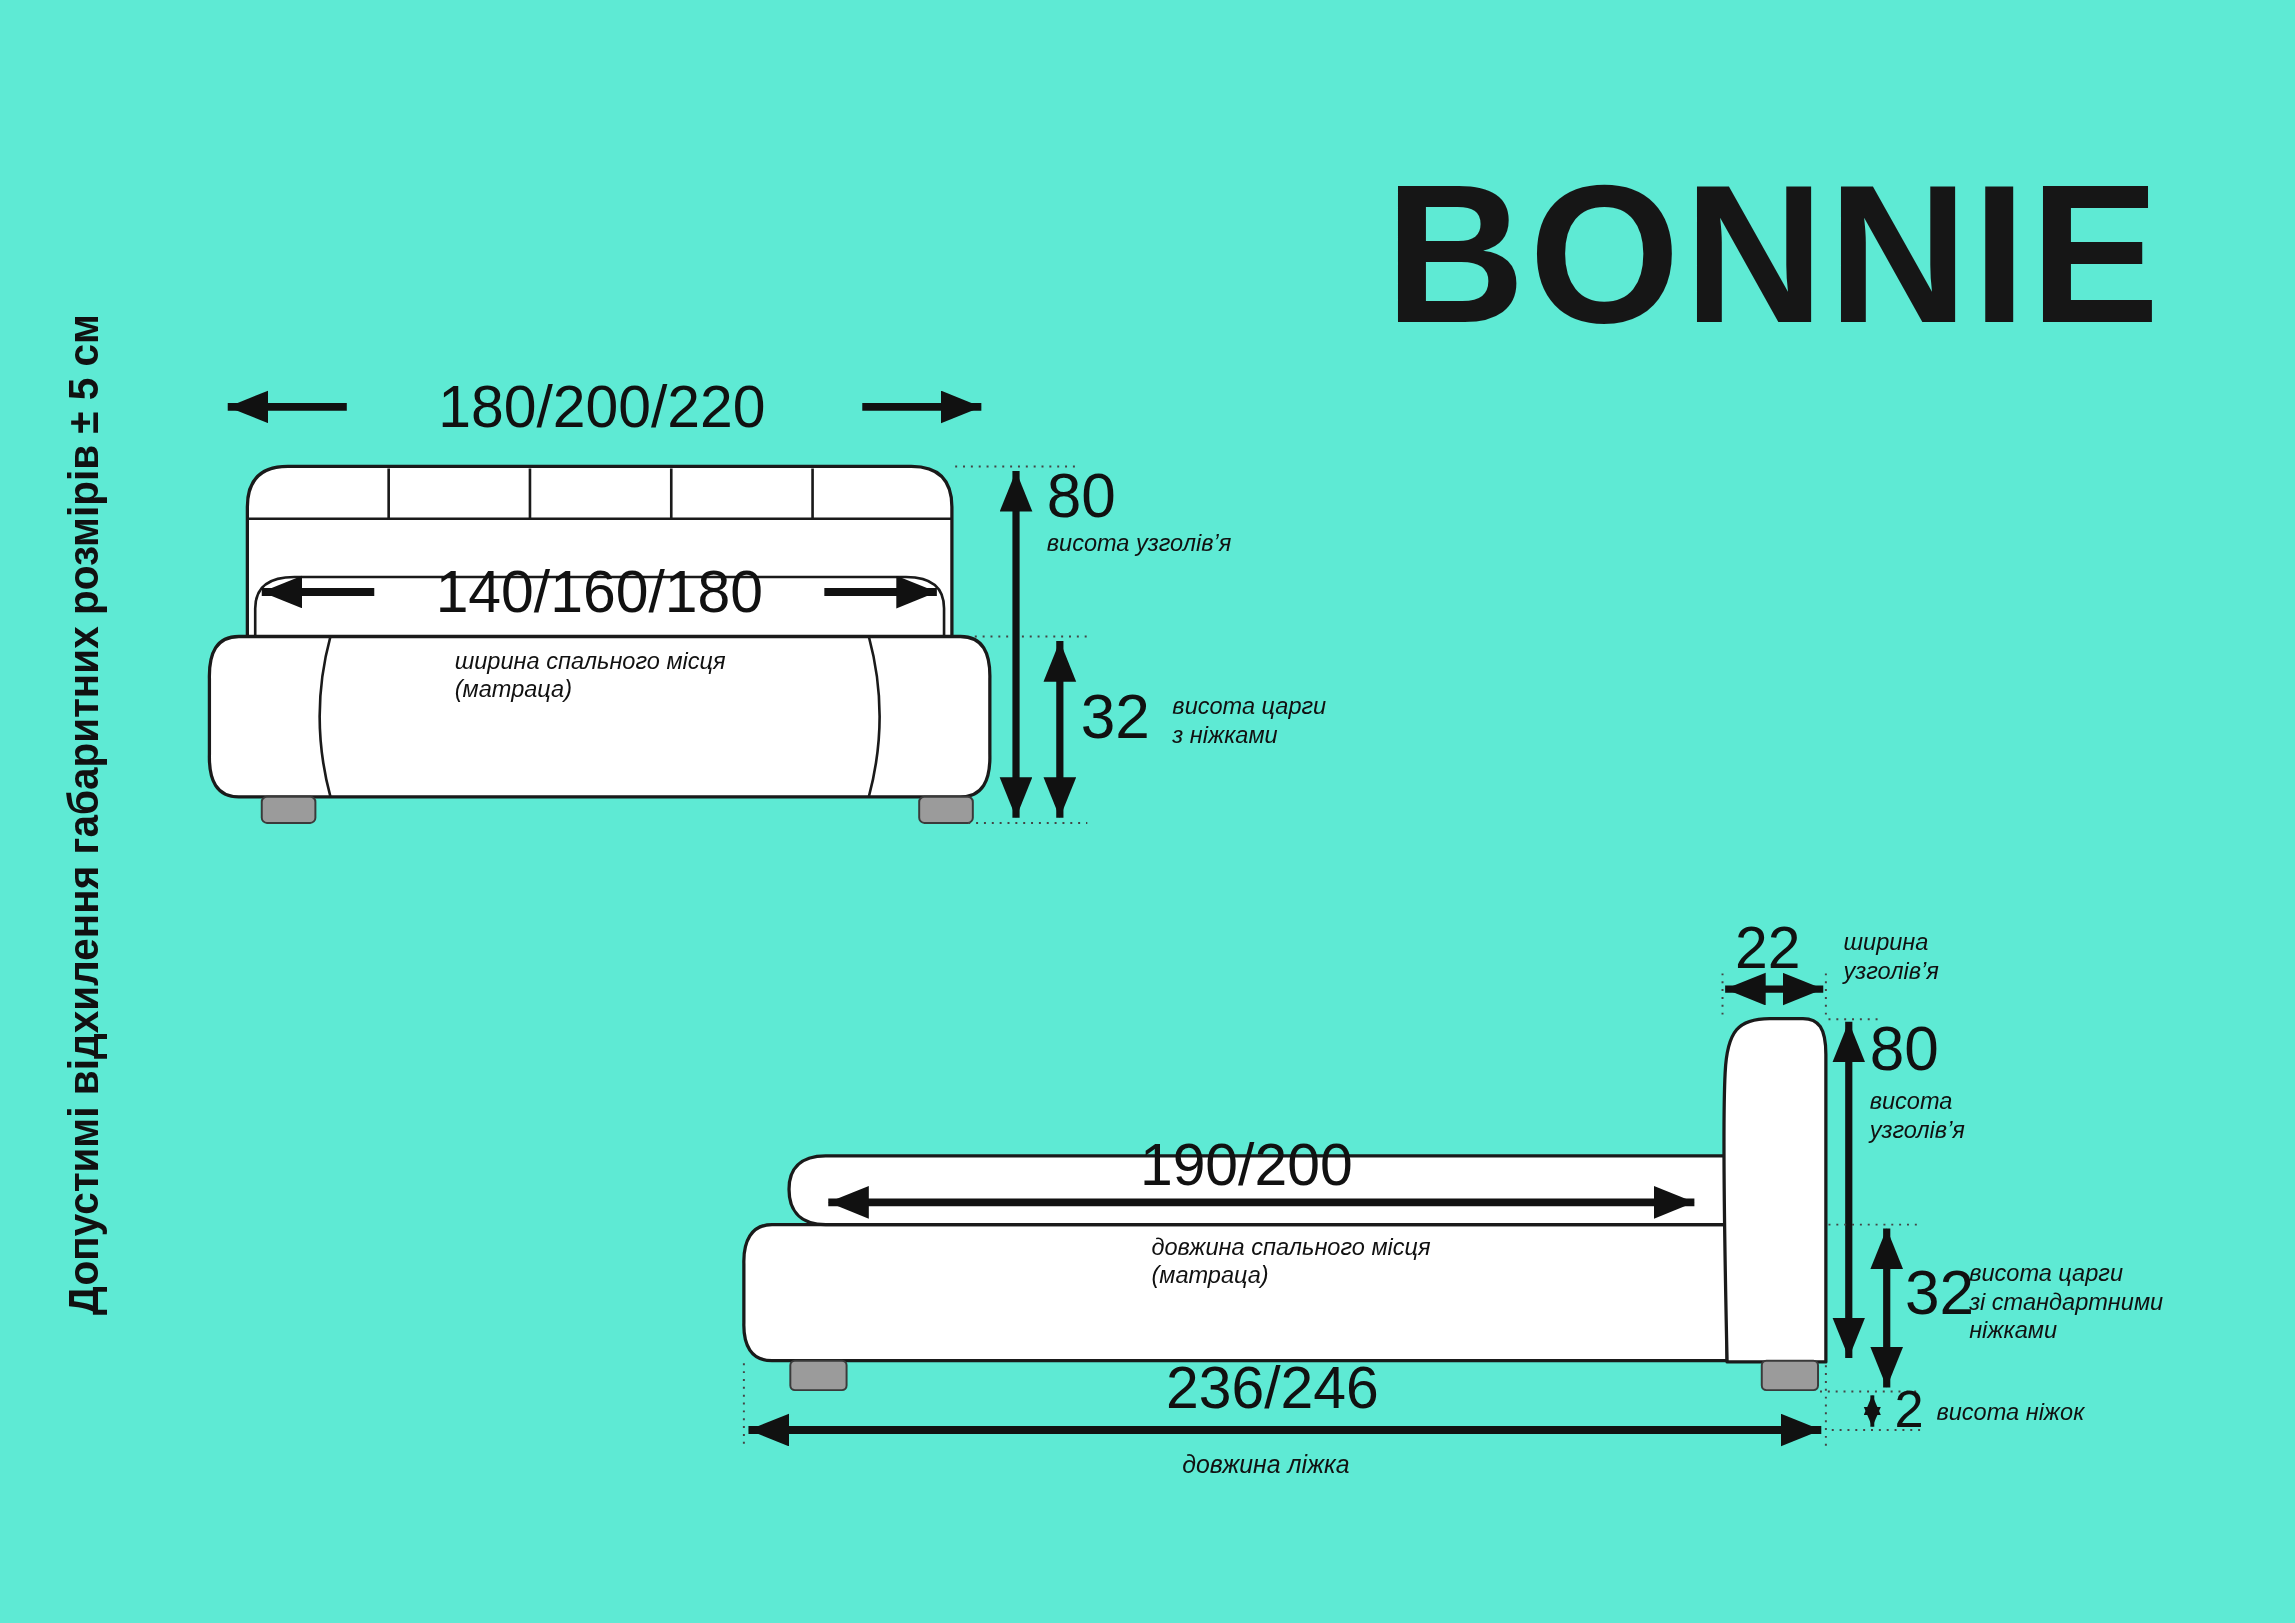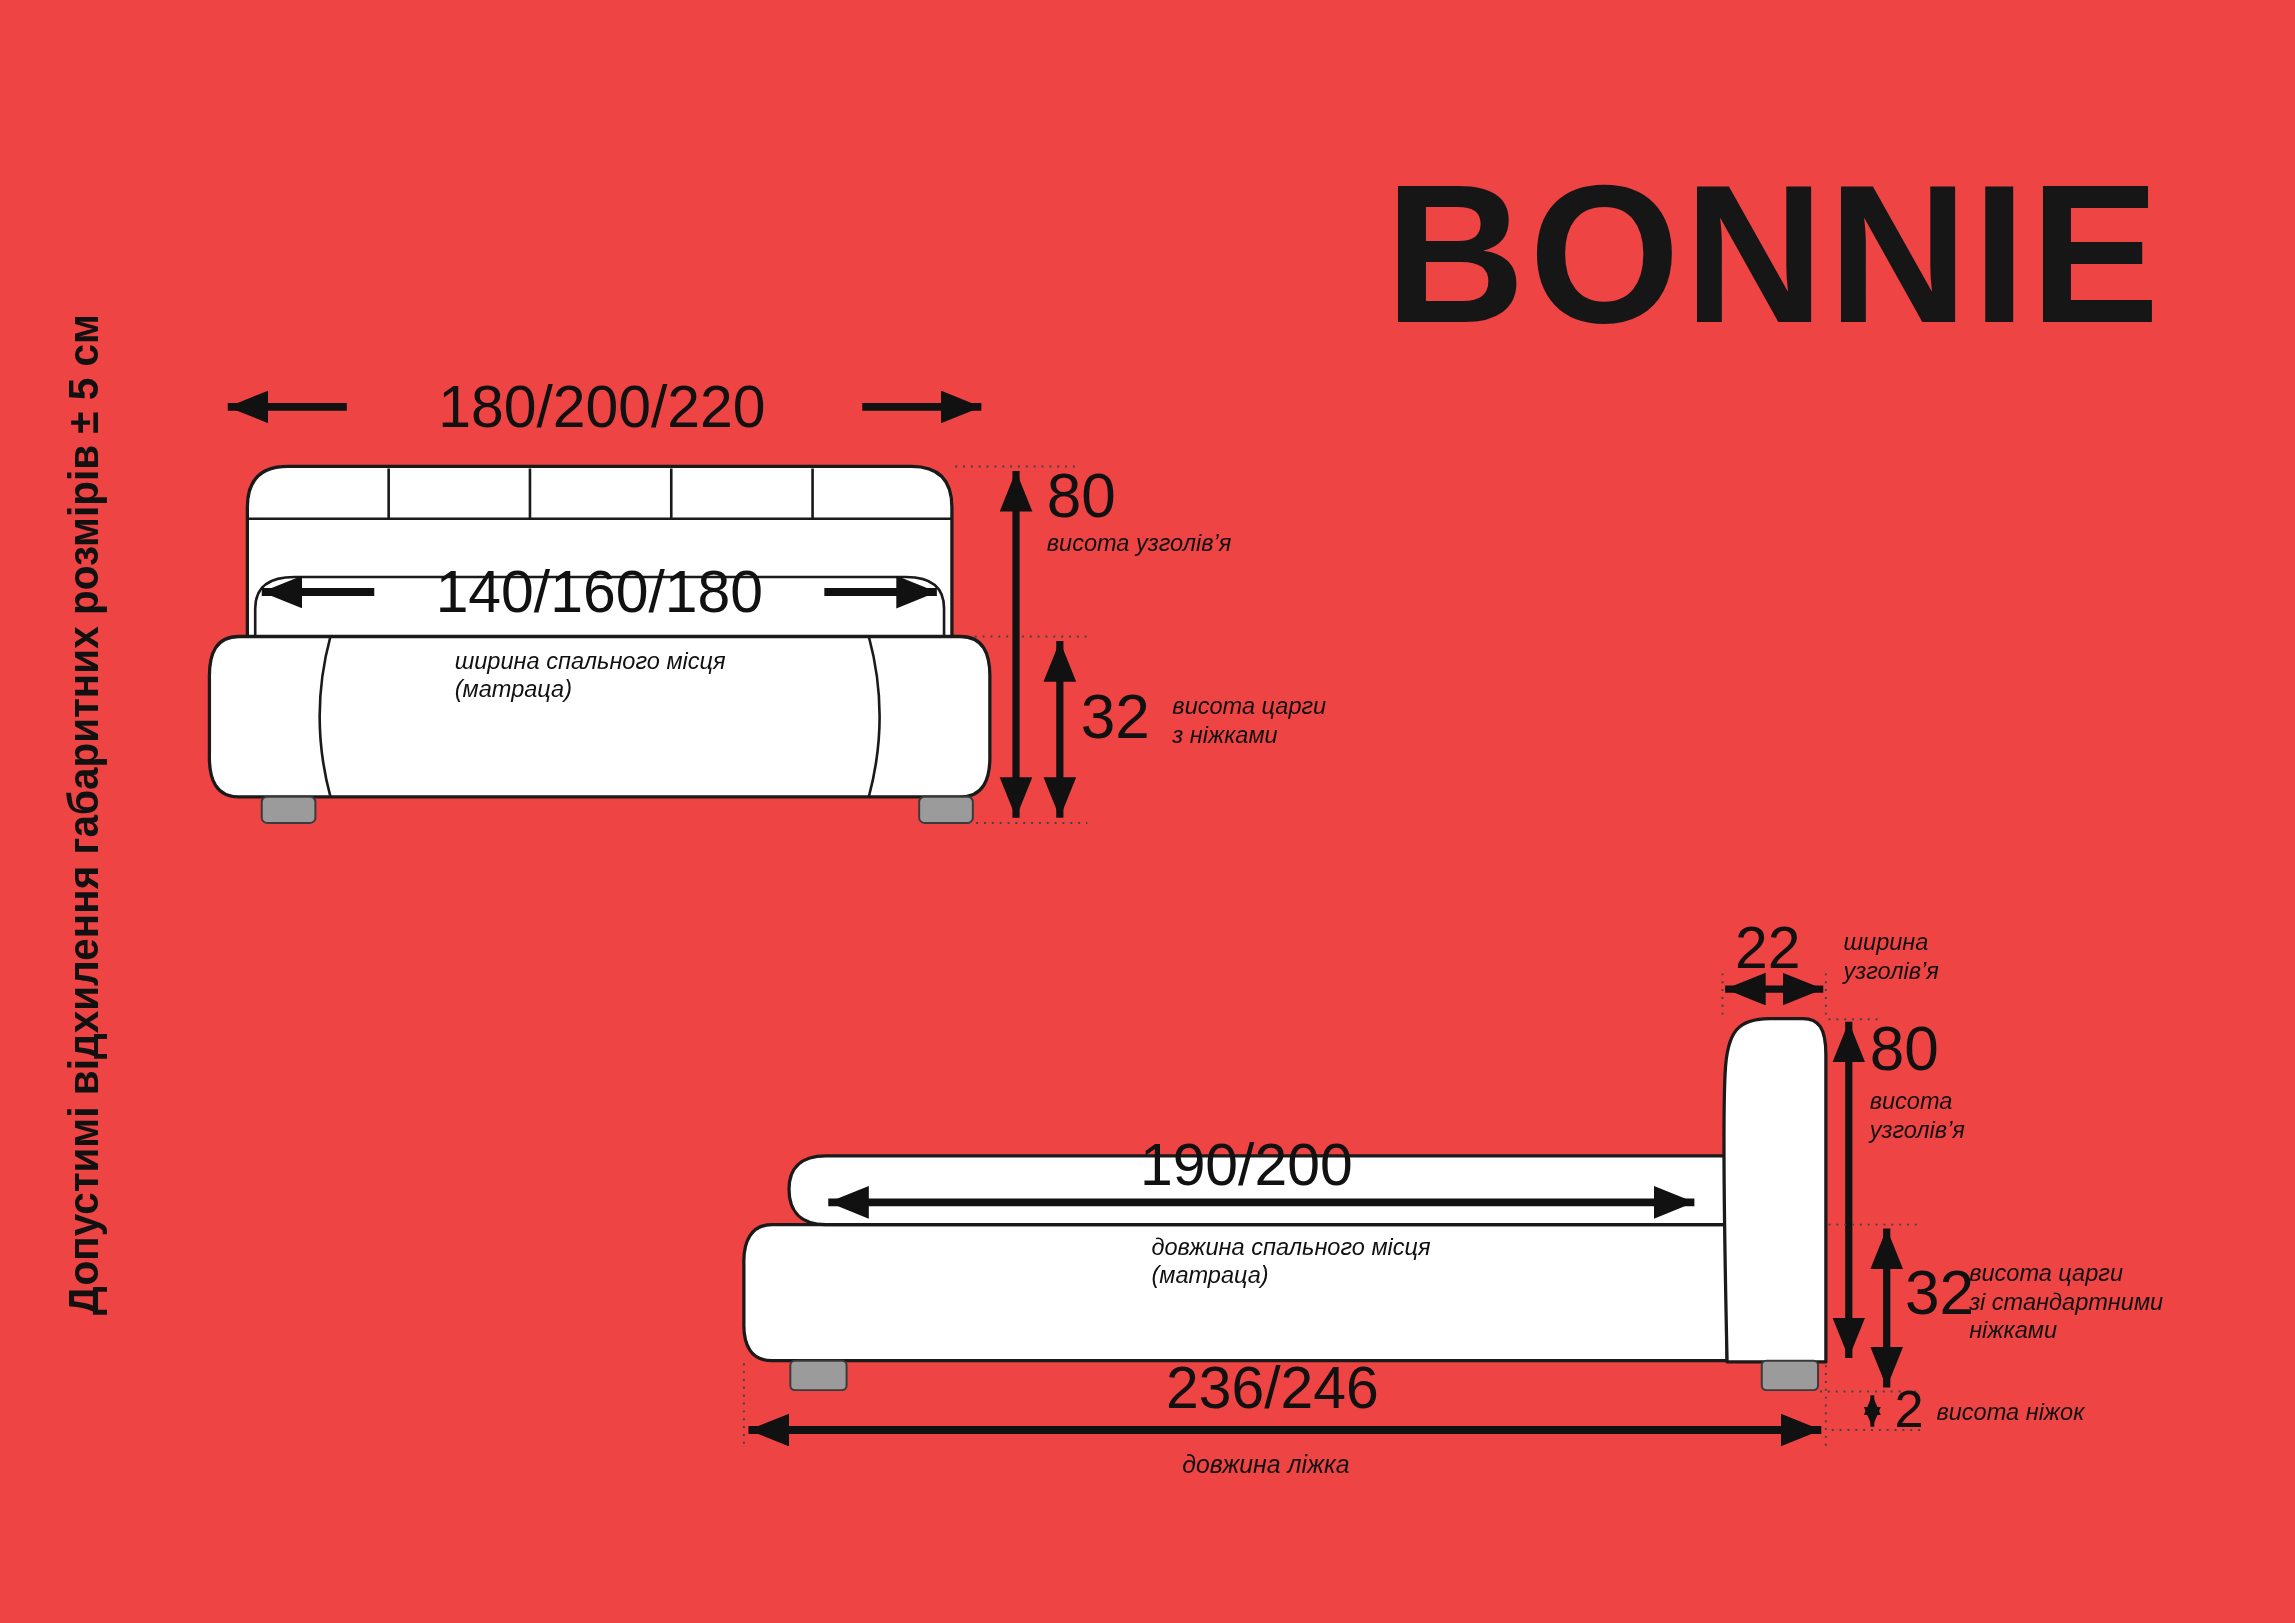--- a/index.html
+++ b/index.html
@@ -1,16 +1,16 @@
 <!DOCTYPE html>
 <html style="font-size:10.5px"><head>
 <meta charset="utf-8">
 <style>
   html,body{margin:0;padding:0;background:#fff;}
-  .page{position:relative;width:2295px;height:1623px;background:#ef4444;overflow:hidden;}
+  .page{position:relative;width:2295px;height:1623px;background:#5eead4;overflow:hidden;}
   svg.art{position:absolute;left:0;top:0;width:2295px;height:1623px;}
 
   .title-text{font:bold 300px "Liberation Sans","DejaVu Sans",sans-serif;fill:#161616;letter-spacing:6px;}
   .note-text{font:bold 64px "Liberation Sans","DejaVu Sans",sans-serif;fill:#111;}
 
   .outline{fill:#ffffff;stroke:#1a1a1a;stroke-width:5;stroke-linejoin:round;}
   .seam{fill:none;stroke:#1a1a1a;stroke-width:4;}
   .leg{fill:#9b9b9b;stroke:#3a3a3a;stroke-width:3;}
 
   .dim{stroke:#111;stroke-width:11;fill:none;stroke-linecap:butt;}

